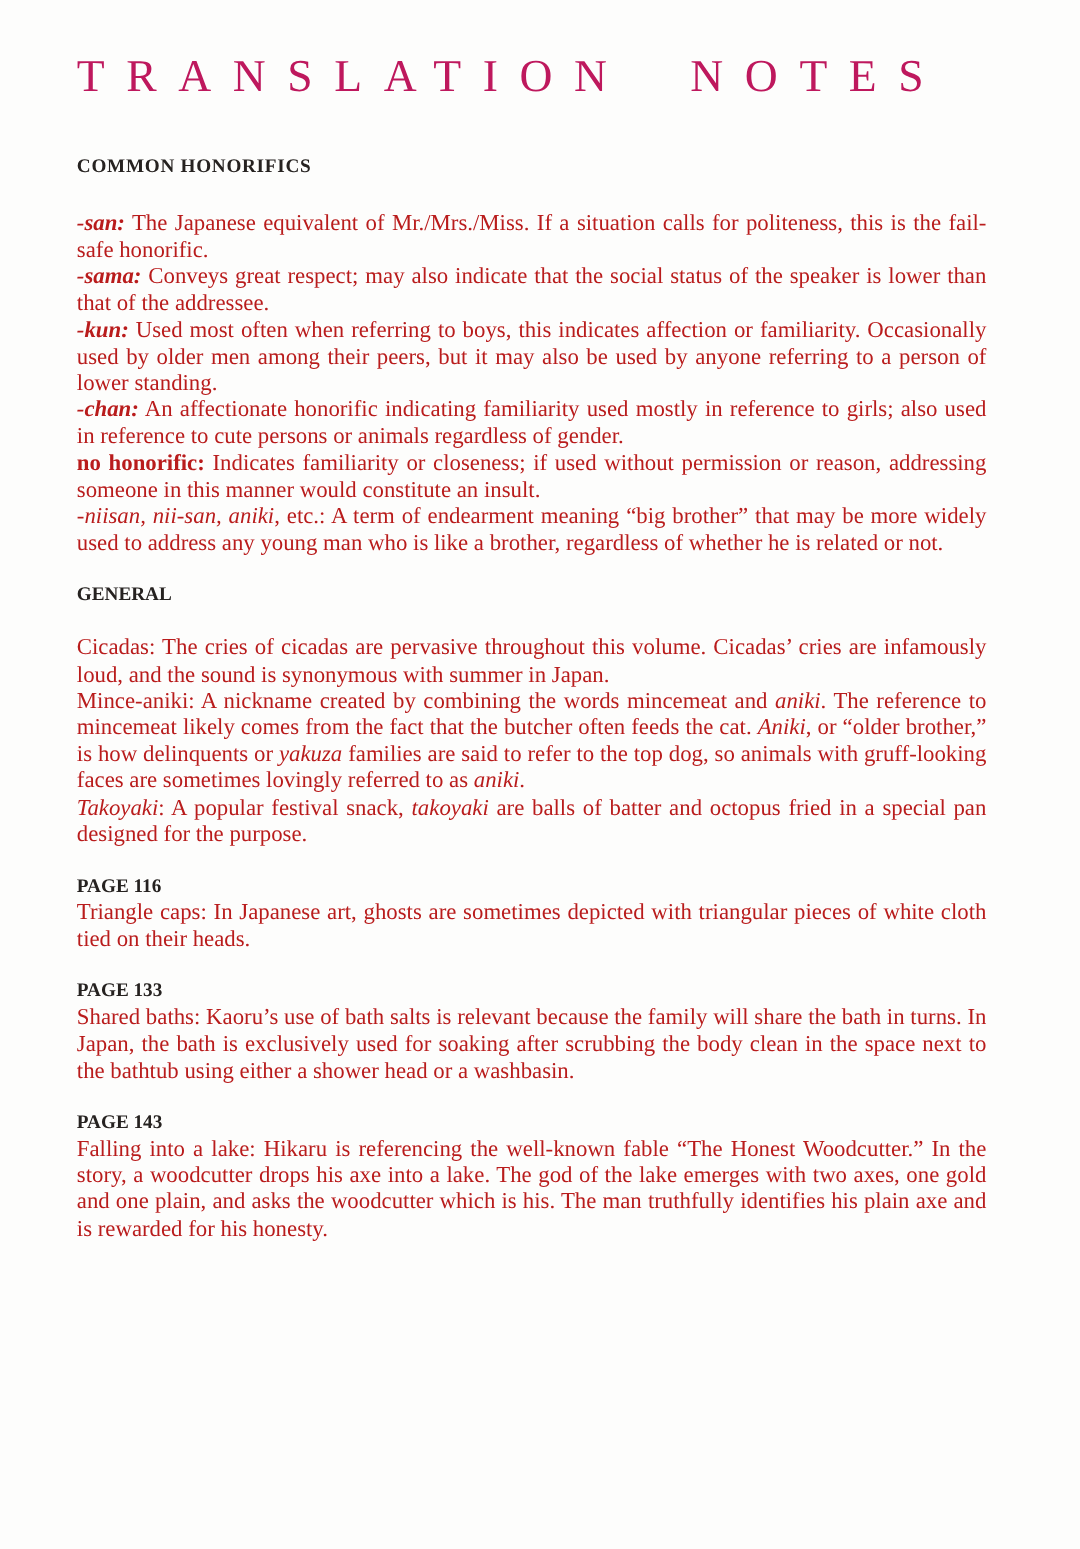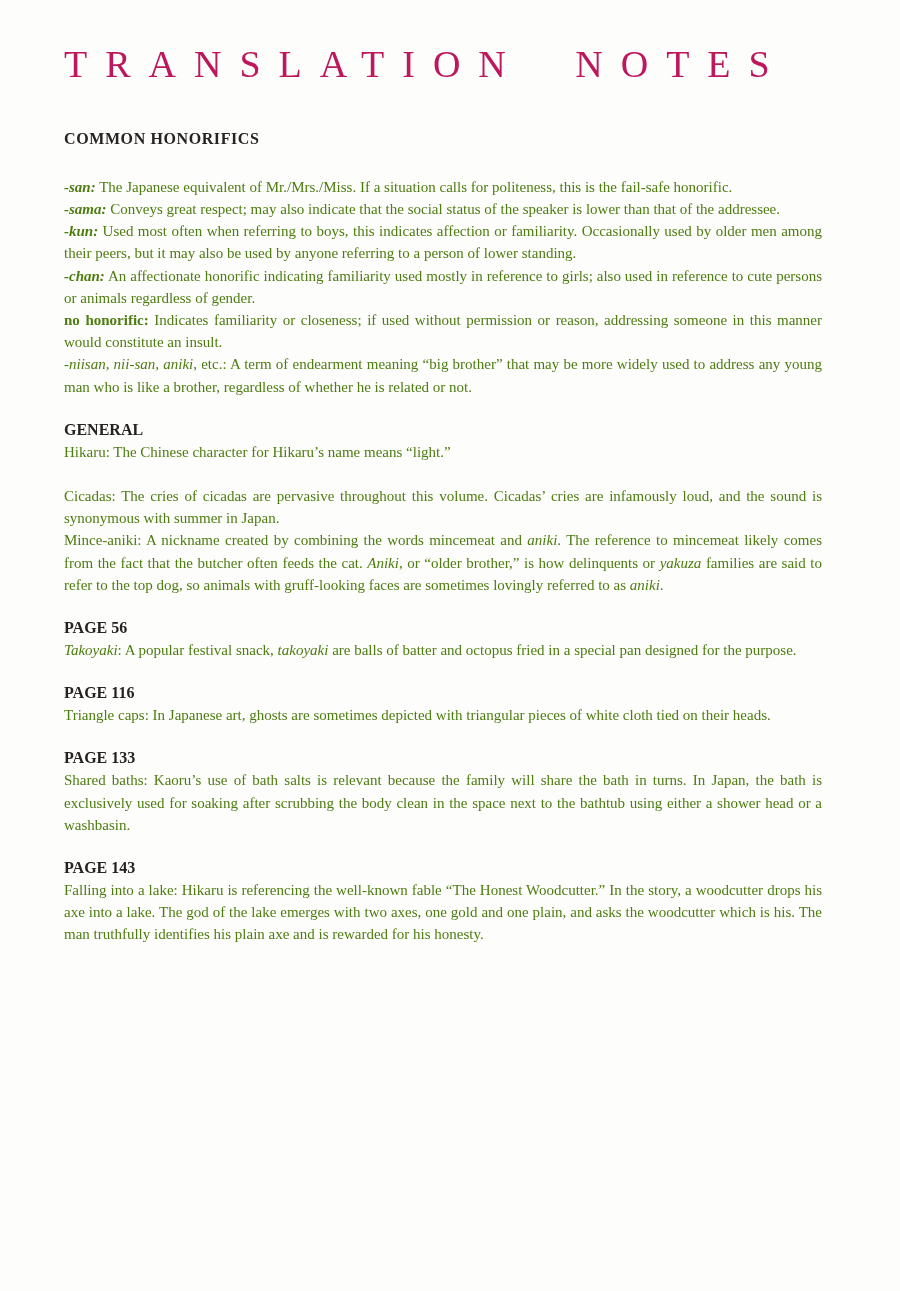--- a/index.html
+++ b/index.html
@@ -37,24 +37,24 @@
     margin: 0;
   }
   h2.hon-heading {
     letter-spacing: 0.6px;
     margin: 16px 0 26px 0;
   }
   h2.sec-heading {
     margin-top: 21px;
   }
   p.body {
-    font-size: 15px;
+    font-size: 19px;
     line-height: 22.2px;
     margin: 0;
-    color: #4d7c0f;
+    color: #b91c1c;
   }
   p.just {
     text-align: justify;
   }
   p.gap {
     margin-top: 22px;
   }
   .seg-i  { font-style: italic; }
   .seg-b  { font-weight: 700; margin-top: 40px; }
   .seg-bi { font-weight: 700; font-style: italic; }
@@ -72,30 +72,28 @@
     <p class="body just"><span class="seg-bi">-san:</span><span> The Japanese equivalent of Mr./Mrs./Miss. If a situation calls for politeness, this is the fail-safe honorific.</span></p>
     <p class="body just"><span class="seg-bi">-sama:</span><span> Conveys great respect; may also indicate that the social status of the speaker is lower than that of the addressee.</span></p>
     <p class="body just"><span class="seg-bi">-kun:</span><span> Used most often when referring to boys, this indicates affection or familiarity. Occasionally used by older men among their peers, but it may also be used by anyone referring to a person of lower standing.</span></p>
     <p class="body just"><span class="seg-bi">-chan:</span><span> An affectionate honorific indicating familiarity used mostly in reference to girls; also used in reference to cute persons or animals regardless of gender.</span></p>
     <p class="body just"><span class="seg-b">no honorific:</span><span> Indicates familiarity or closeness; if used without permission or reason, addressing someone in this manner would constitute an insult.</span></p>
     <p class="body just"><span class="seg-i">-niisan, nii-san, aniki</span><span>, etc.: A term of endearment meaning “big brother” that may be more widely used to address any young man who is like a brother, regardless of whether he is related or not.</span></p>
   </section>
 
   <section>
     <h2 class="sec-heading">GENERAL</h2>
-    <p class="body"><span>Hikaru: The Chinese character for Hikaru’s name means “light.”</span></p>
     <p class="body just gap"><span>Cicadas: The cries of cicadas are pervasive throughout this volume. Cicadas’ cries are infamously loud, and the sound is synonymous with summer in Japan.</span></p>
   </section>
 
   <section>
     <p class="body just"><span>Mince-aniki: A nickname created by combining the words mincemeat and </span><span class="seg-i">aniki</span><span>. The reference to mincemeat likely comes from the fact that the butcher often feeds the cat. </span><span class="seg-i">Aniki</span><span>, or “older brother,” is how delinquents or </span><span class="seg-i">yakuza</span><span> families are said to refer to the top dog, so animals with gruff-looking faces are sometimes lovingly referred to as </span><span class="seg-i">aniki</span><span>.</span></p>
   </section>
 
   <section>
-    <h2 class="sec-heading">PAGE 56</h2>
     <p class="body just"><span class="seg-i">Takoyaki</span><span>: A popular festival snack, </span><span class="seg-i">takoyaki</span><span> are balls of batter and octopus fried in a special pan designed for the purpose.</span></p>
   </section>
 
   <section>
     <h2 class="sec-heading">PAGE 116</h2>
     <p class="body just"><span>Triangle caps: In Japanese art, ghosts are sometimes depicted with triangular pieces of white cloth tied on their heads.</span></p>
   </section>
 
   <section>
     <h2 class="sec-heading">PAGE 133</h2>

